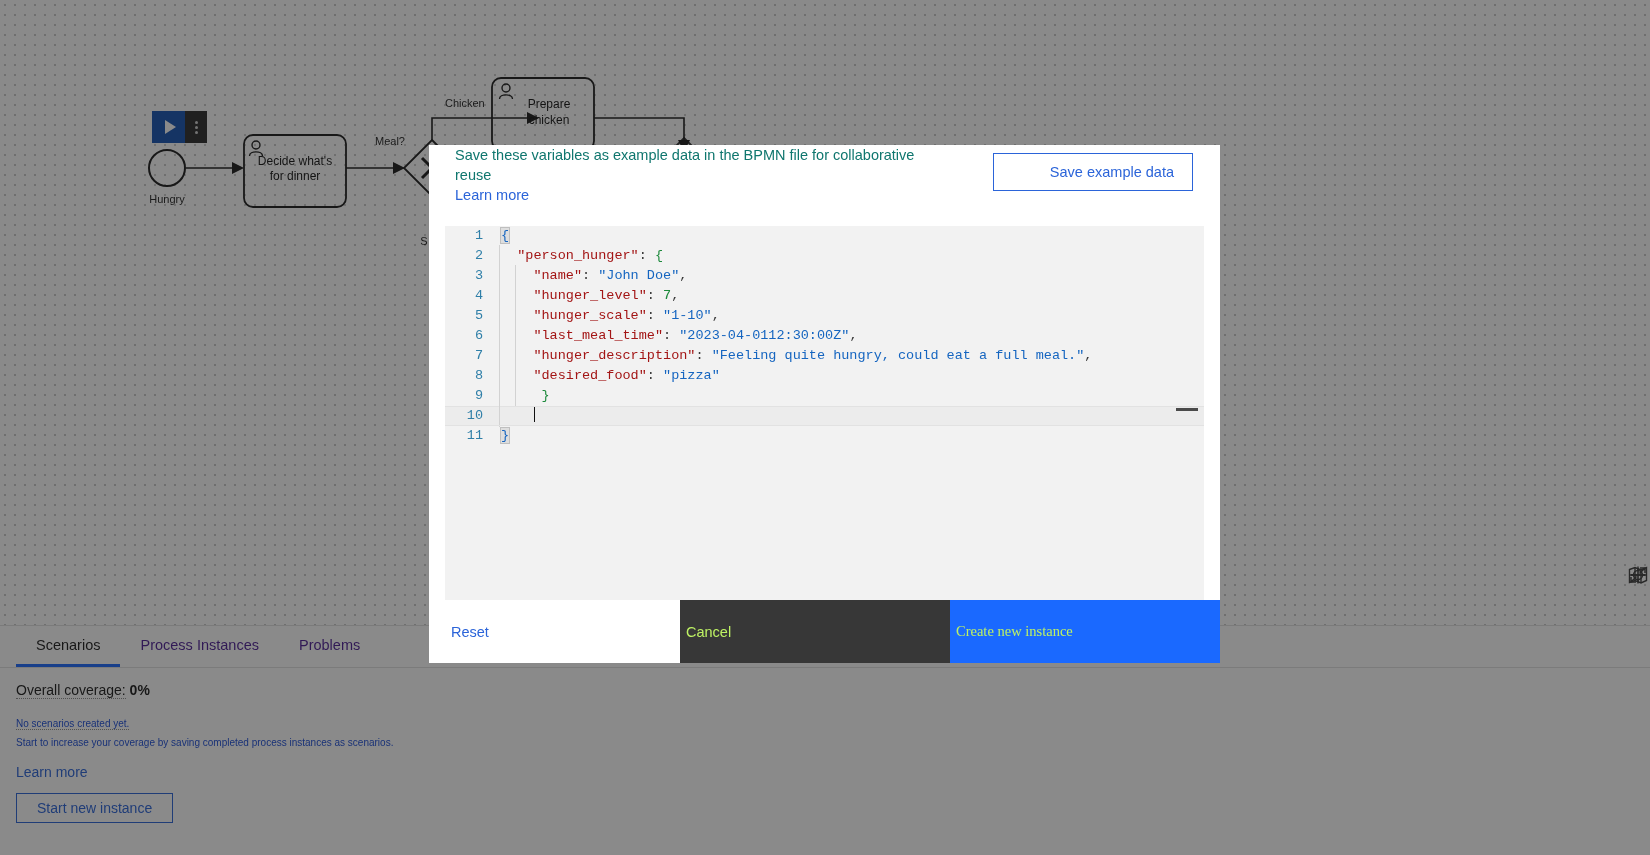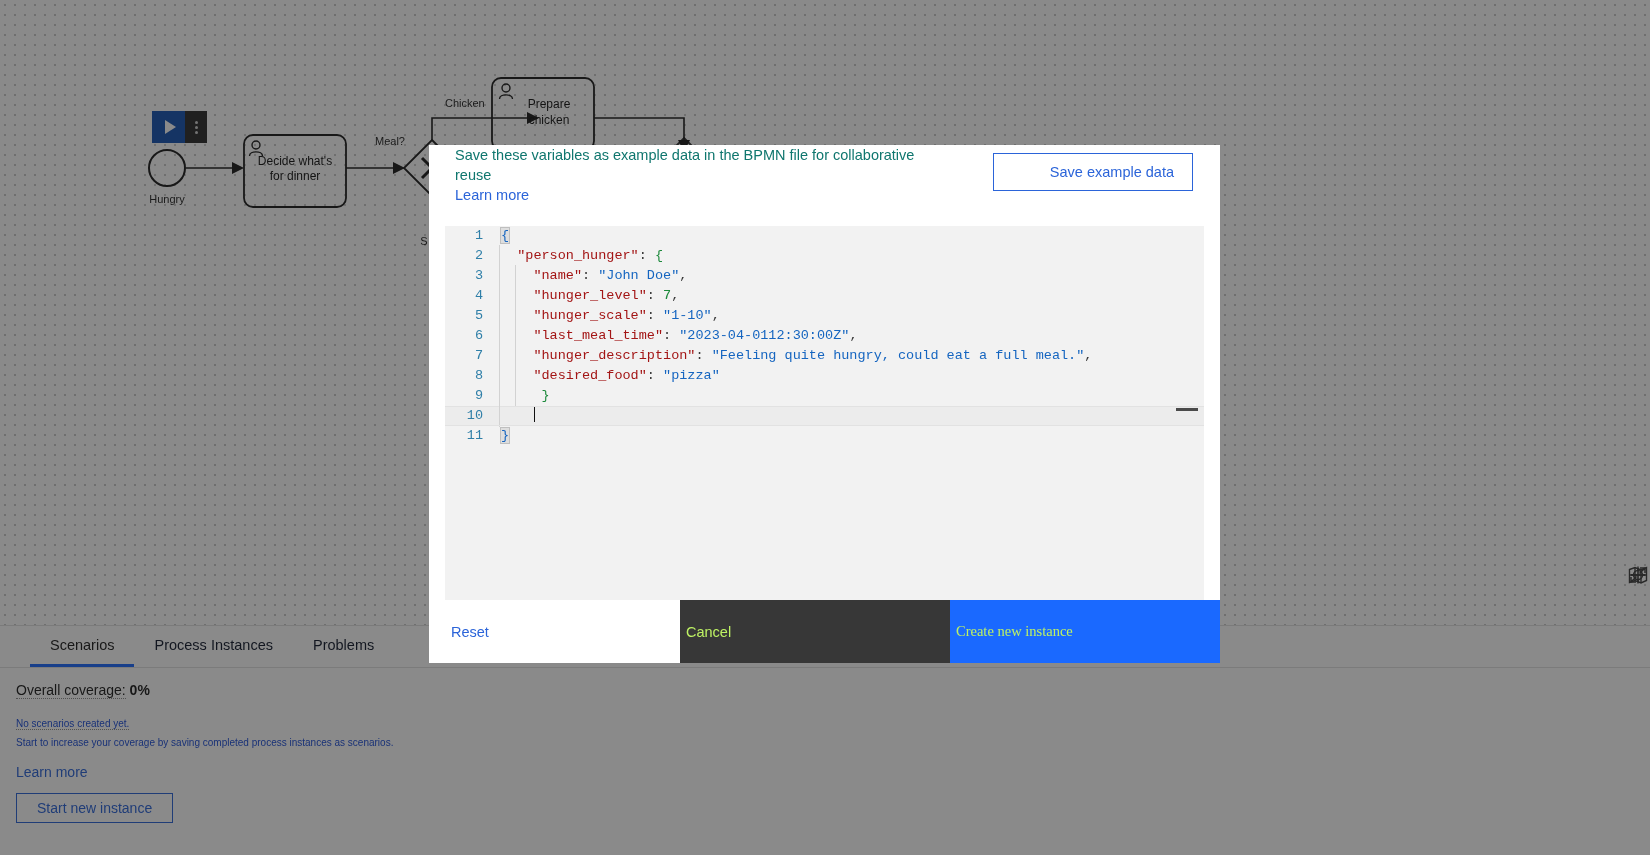--- a/index.html
+++ b/index.html
@@ -61,26 +61,26 @@
   
   .bottom-panel {
     position: absolute; left: 0; top: 625px;
     width: 1650px; height: 230px;
     background: #ffffff;
     border-top: 1px solid #e0e0e0;
   }
   .tabs {
     display: flex; align-items: stretch; height: 42px;
     border-bottom: 1px solid #e0e0e0;
-    padding-left: 30px;
+    padding-left: 16px;
   }
   .tab {
     display: flex; align-items: center;
     padding: 0 20px;
-    font-size: 14.5px; color: #0f172a;
+    font-size: 14.5px; color: #4c1d95;
     border-bottom: 3px solid transparent;
     cursor: pointer; white-space: nowrap;
   }
   .tab.active { color: #1a1a1a; border-bottom-color: #1a69ff; }
 
   .panel-body { padding: 14px 16px 0 16px; }
   .coverage { font-size: 14px; color: #1a1a1a; margin-bottom: 16px; }
   .coverage .dotted {
     border-bottom: 1px dotted #8a8a8a;
   }

